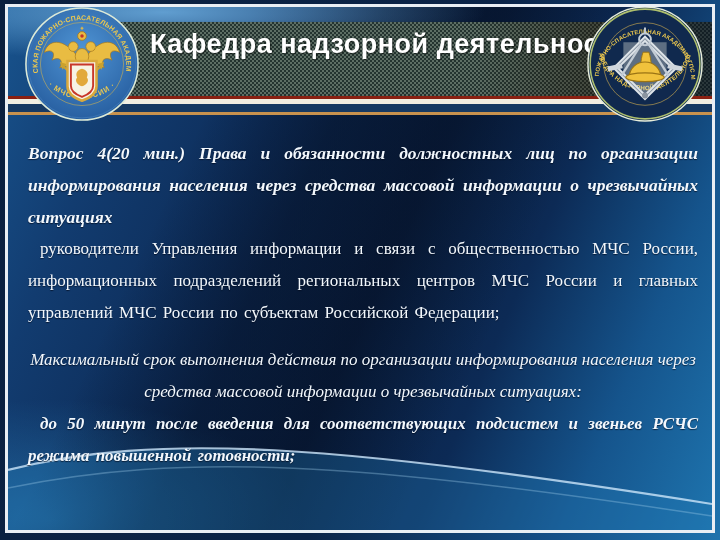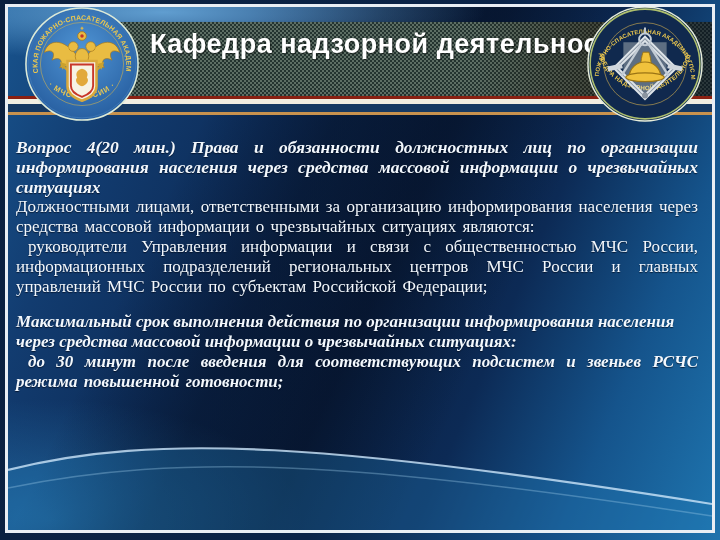--- a/index.html
+++ b/index.html
@@ -27,28 +27,28 @@
   .flag-stripe{position:absolute;left:0;right:0;top:89px;height:19px;z-index:1;
     background:linear-gradient(to bottom,
       #8a2012 0, #8a2012 3px,
       #f3efe2 3px, #f3efe2 8px,
       #173a63 8px, #173a63 16px,
       #c8924e 16px, #c8924e 19px);}
   .emblem{position:absolute;z-index:3;}
   .emblem-left{left:16px;top:-1px;width:116px;height:116px;}
   .emblem-right{left:578px;top:-2px;width:118px;height:118px;}
   
-  .content{position:absolute;left:8px;right:14px;top:130px;z-index:2;
-    color:#f3f8fd;font-size:17px;line-height:20px;
+  .content{position:absolute;left:20px;right:14px;top:130px;z-index:2;
+    color:#f3f8fd;font-size:17px;line-height:32px;
     text-shadow:0 1px 1px rgba(2,12,28,.7);}
   .content p{margin:0;}
   .q{font-weight:bold;font-style:italic;font-size:17.5px;text-align:justify;word-spacing:1px;}
   .intro{text-align:justify;word-spacing:2px;}
   .li{text-align:justify;word-spacing:2px;text-indent:12px;}
-  .max{font-weight:bold;font-style:italic;margin-top:15px !important;}
+  .max{font-weight:normal;font-style:italic;text-align:center;margin-top:15px !important;}
   .dl{font-weight:bold;font-style:italic;text-align:justify;word-spacing:2px;text-indent:12px;}
   .swoosh{position:absolute;left:0;bottom:0;width:100%;height:112px;z-index:0;}
   .ring-text{font-family:"Liberation Sans",sans-serif;font-weight:bold;fill:#ecc84f;}
 </style>
 </head>
 <body>
 
 <div class="slide">
   <div class="frame">
 
@@ -125,20 +125,19 @@
         <rect x="83" y="61" width="15" height="5" fill="#cfd6dd" transform="rotate(12 91 63)"></rect>
         <path d="M58,48 c-3,9 -3,16 1,24 l4,0 c4,-8 4,-15 1,-24 Z" fill="#f0c23c" stroke="#9a7414" stroke-width="1"></path>
         <path d="M44,73 a16,15 0 0 1 32,0 Z" fill="#f0c23c" stroke="#9a7414" stroke-width="1.2"></path>
         <ellipse cx="60" cy="73.5" rx="19.5" ry="4.5" fill="#f0c23c" stroke="#9a7414" stroke-width="1.2"></ellipse>
         <circle cx="60" cy="92" r="3" fill="#8b95a0"></circle>
       </g>
     </svg>
 
     <div class="content">
       <p class="q">Вопрос 4(20 мин.) Права и обязанности должностных лиц по организации информирования населения через средства массовой информации о чрезвычайных ситуациях</p>
-      <p class="intro">Должностными лицами, ответственными за организацию информирования населения через средства массовой информации о чрезвычайных ситуациях являются:</p>
       <p class="li">руководители Управления информации и связи с общественностью МЧС России, информационных подразделений региональных центров МЧС России и главных управлений МЧС России по субъектам Российской Федерации;</p>
       <p class="max">Максимальный срок выполнения действия по организации информирования населения через средства массовой информации о чрезвычайных ситуациях:</p>
-      <p class="dl">до 30 минут после введения для соответствующих подсистем и звеньев РСЧС режима повышенной готовности;</p>
+      <p class="dl">до 50 минут после введения для соответствующих подсистем и звеньев РСЧС режима повышенной готовности;</p>
     </div>
 
   </div>
 </div>
 
 </body></html>

